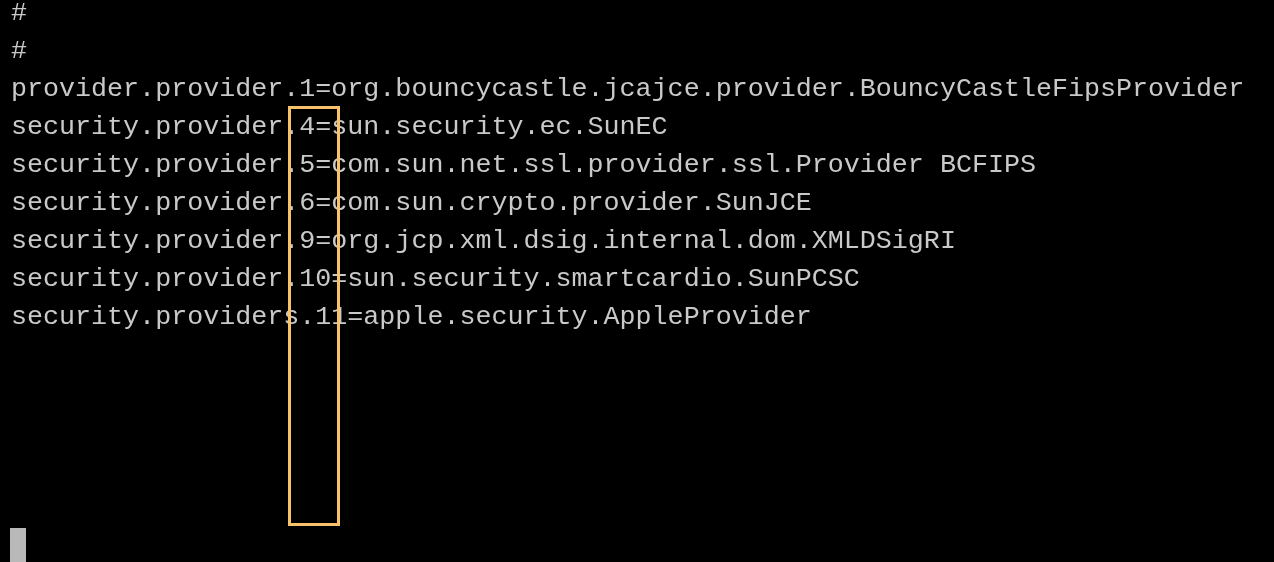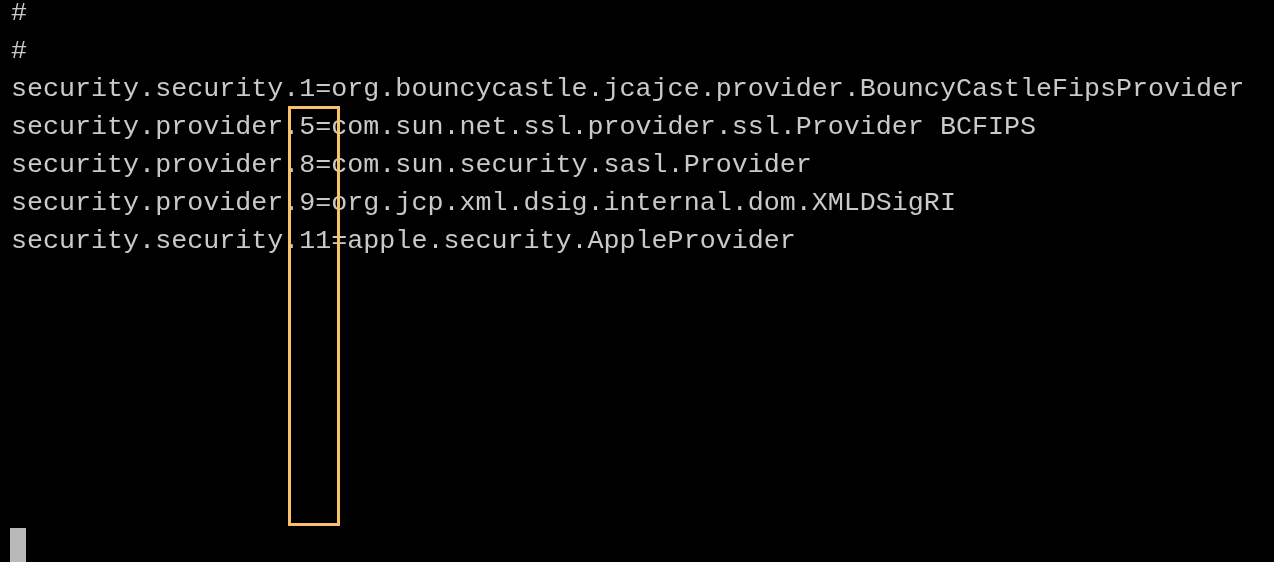--- a/index.html
+++ b/index.html
@@ -57,21 +57,23 @@
       background: #b9b9b9;
     }
   </style>
 </head>
 <body>
 
 <div class="terminal">
   <ul class="lines">
     <li class="line">#</li>
     <li class="line">#</li>
-    <li class="line">security.security.1=org.bouncycastle.jcajce.provider.BouncyCastleFipsProvider</li>
+    <li class="line">provider.provider.1=org.bouncycastle.jcajce.provider.BouncyCastleFipsProvider</li>
+    <li class="line">security.provider.4=sun.security.ec.SunEC</li>
     <li class="line">security.provider.5=com.sun.net.ssl.provider.ssl.Provider BCFIPS</li>
-    <li class="line">security.provider.8=com.sun.security.sasl.Provider</li>
+    <li class="line">security.provider.6=com.sun.crypto.provider.SunJCE</li>
     <li class="line">security.provider.9=org.jcp.xml.dsig.internal.dom.XMLDSigRI</li>
-    <li class="line">security.security.11=apple.security.AppleProvider</li>
+    <li class="line">security.provider.10=sun.security.smartcardio.SunPCSC</li>
+    <li class="line">security.providers.11=apple.security.AppleProvider</li>
   </ul>
   <div class="highlight-box"></div>
   <div class="cursor"></div>
 </div>
 
 </body></html>

